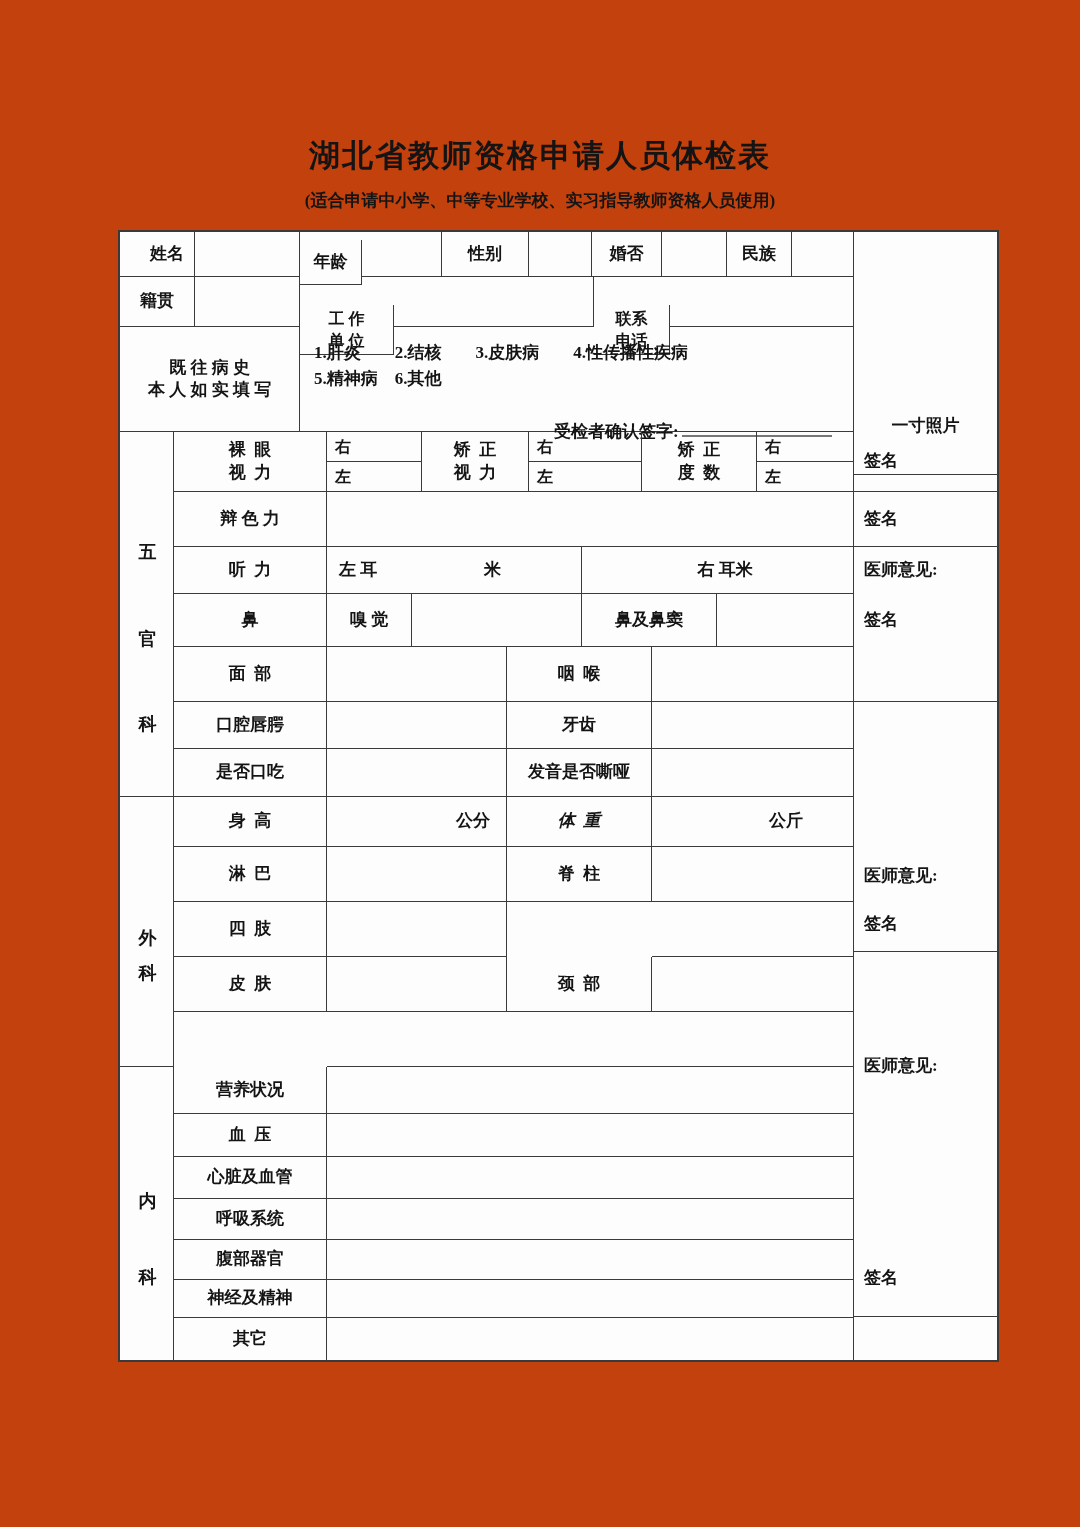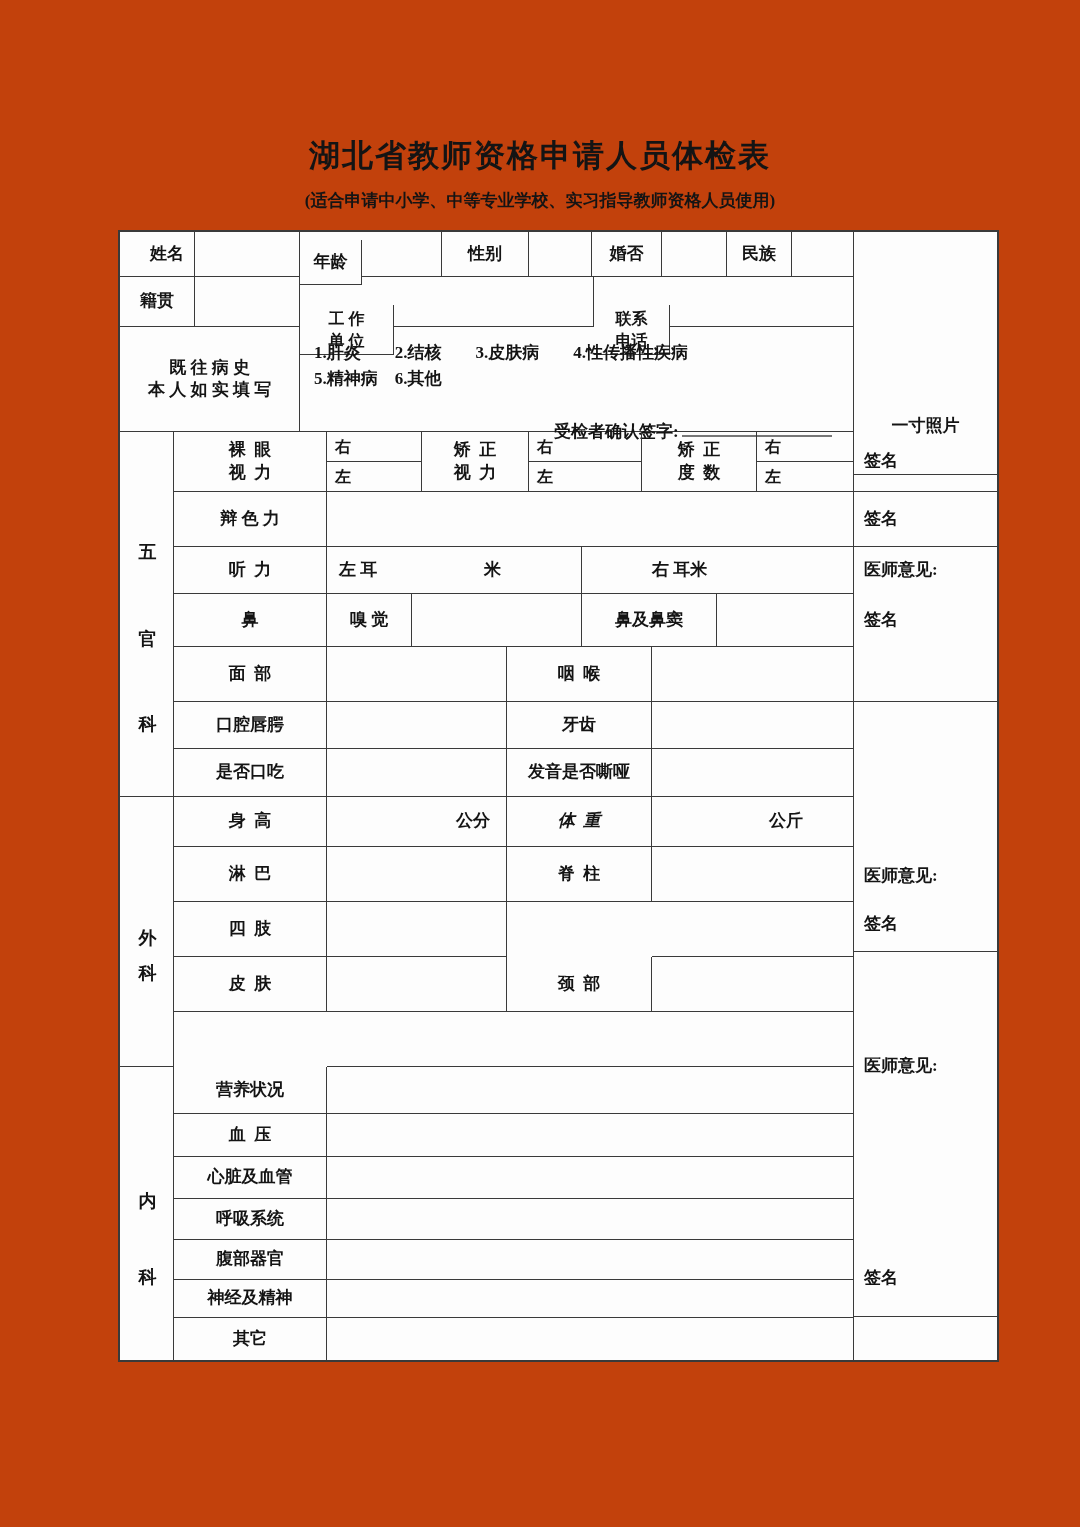--- a/index.html
+++ b/index.html
@@ -94,21 +94,21 @@
       <div class="half">左</div>
     </div>
 
     <div class="cell" style="left:54px;top:260px;width:153px;height:55px;">辩 色 力</div>
     <div class="cell" style="left:207px;top:260px;width:527px;height:55px;"></div>
 
     <div class="cell" style="left:54px;top:315px;width:153px;height:47px;">听  力</div>
     <div class="cell" style="left:207px;top:315px;width:255px;height:47px;justify-content:space-between;padding:0 80px 0 12px;">
       <span>左 耳</span><span>米</span>
     </div>
-    <div class="cell" style="left:462px;top:315px;width:272px;height:47px;justify-content:flex-start;padding:0 55px 0 70px;">
+    <div class="cell" style="left:462px;top:315px;width:272px;height:47px;justify-content:center;padding:0 55px 0 70px;">
       <span>右 耳</span><span>米</span>
     </div>
 
     <div class="cell" style="left:54px;top:362px;width:153px;height:53px;">鼻</div>
     <div class="cell" style="left:207px;top:362px;width:85px;height:53px;">嗅 觉</div>
     <div class="cell" style="left:292px;top:362px;width:170px;height:53px;"></div>
     <div class="cell" style="left:462px;top:362px;width:135px;height:53px;">鼻及鼻窦</div>
     <div class="cell" style="left:597px;top:362px;width:137px;height:53px;"></div>
 
     <div class="cell" style="left:54px;top:415px;width:153px;height:55px;">面  部</div>

